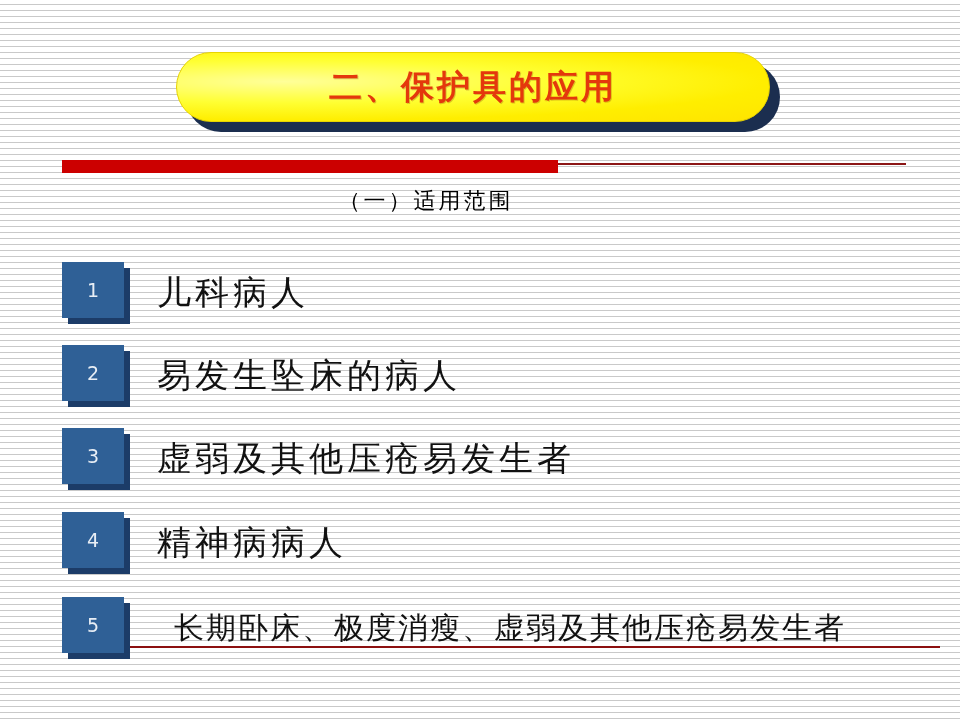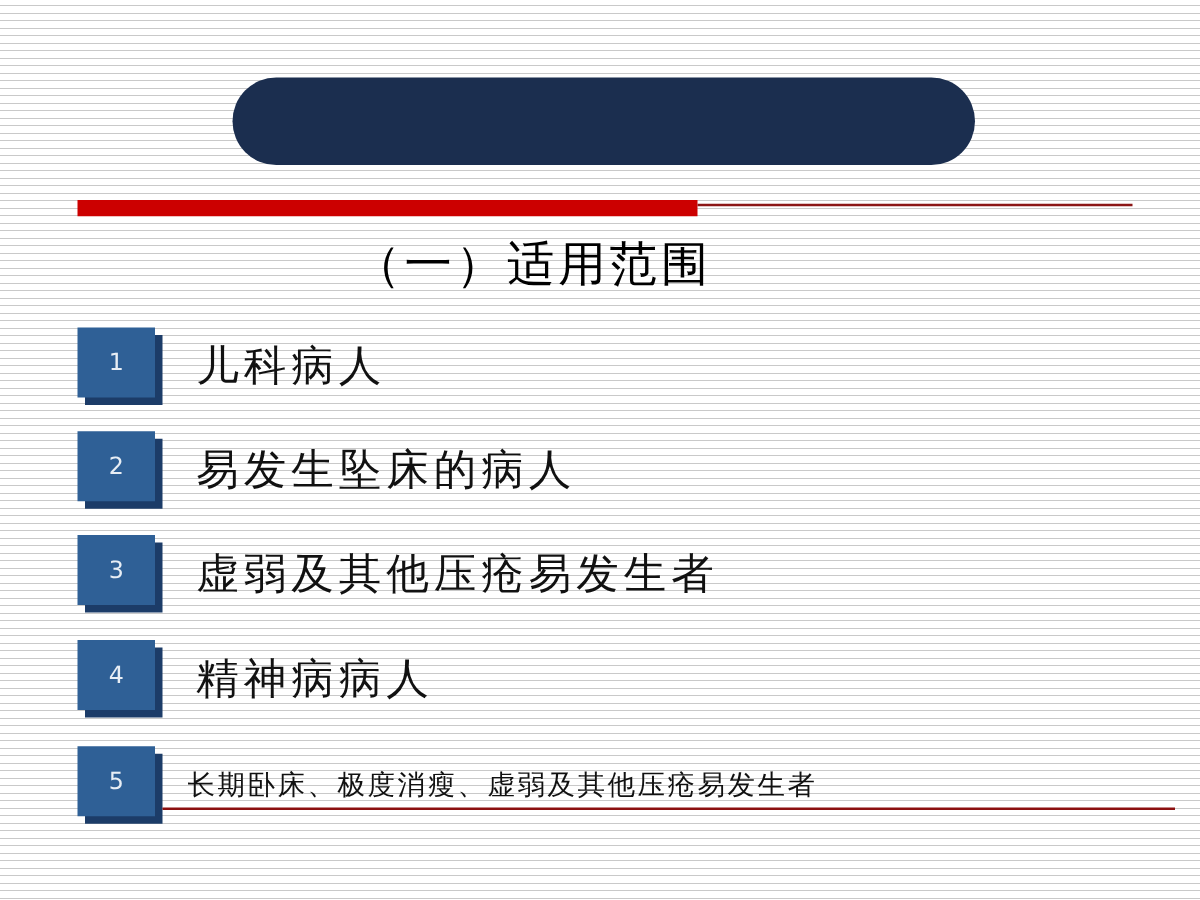--- a/index.html
+++ b/index.html
@@ -90,21 +90,21 @@
   }
 
   
   .subtitle {
     position: absolute;
     left: 0;
     top: 186px;
     width: 852px;
     text-align: center;
     color: #000000;
-    font-size: 38px;
+    font-size: 22px;
     letter-spacing: 3px;
     font-family: "DejaVu Serif", "Liberation Serif", serif;
   }
 
   
   .item {
     position: absolute;
     left: 62px;
     height: 62px;
   }
@@ -146,40 +146,44 @@
     align-items: center;
     color: #111111;
     font-family: Liberation Mono, monospace;
     white-space: nowrap;
   }
   .item-text.big {
     font-size: 34px;
     letter-spacing: 4px;
   }
   .item-text.small {
-    font-size: 22px;
+    font-size: 30px;
     letter-spacing: 2px;
+    margin-left: 24px;
   }
 
   .bottom-rule {
     position: absolute;
     left: 130px;
     top: 646px;
     width: 810px;
     height: 2px;
     background: #8c1010;
   }
 </style>
 </head>
 <body>
 
 <div class="slide">
 
   <div class="title-wrap">
     <div class="title-shadow"></div>
+    <div class="title-pill">
+      <span class="title-text">二、保护具的应用</span>
+    </div>
   </div>
 
   <div class="divider-thick"></div>
   <div class="divider-thin"></div>
 
   <div class="subtitle">（一）适用范围</div>
 
   <div class="item" style="top:262px;">
     <div class="badge-wrap">
       <div class="badge-shadow"></div>

